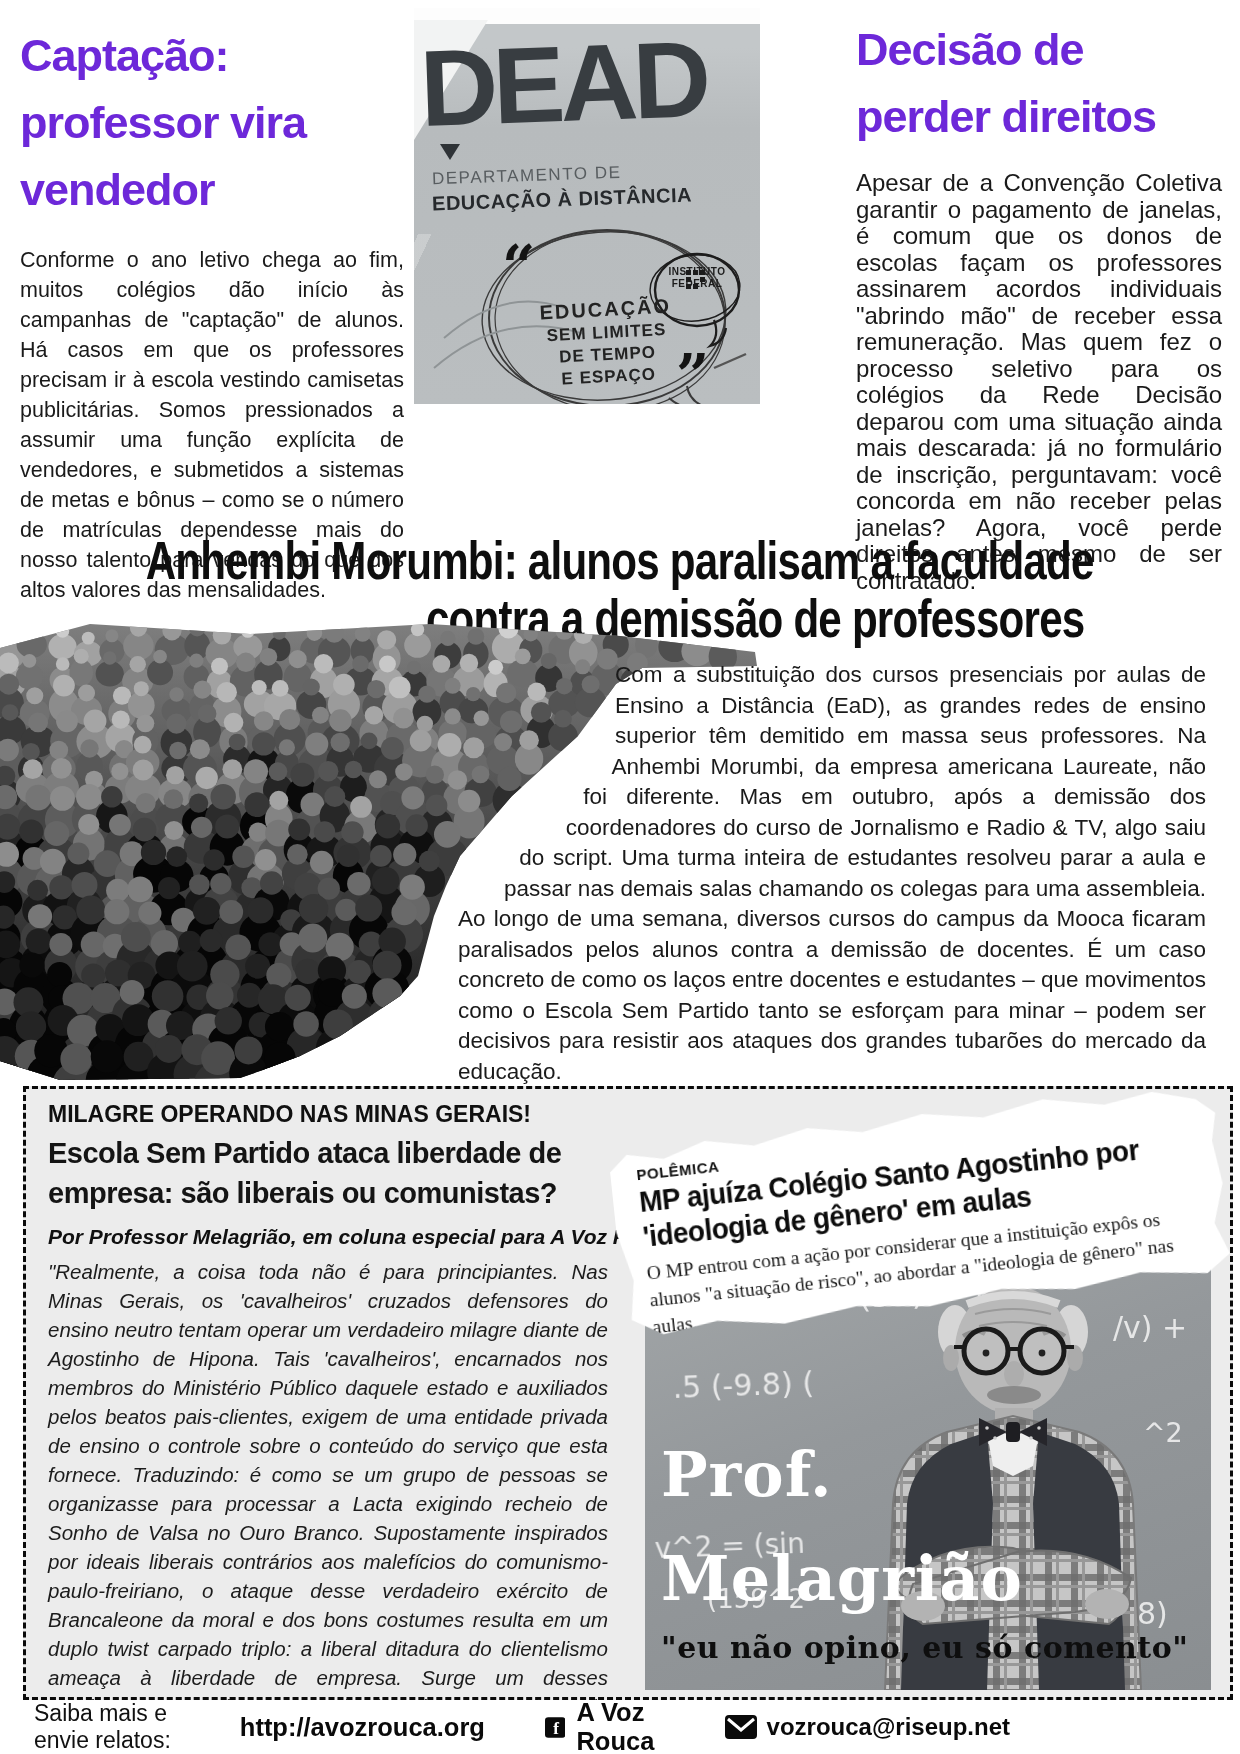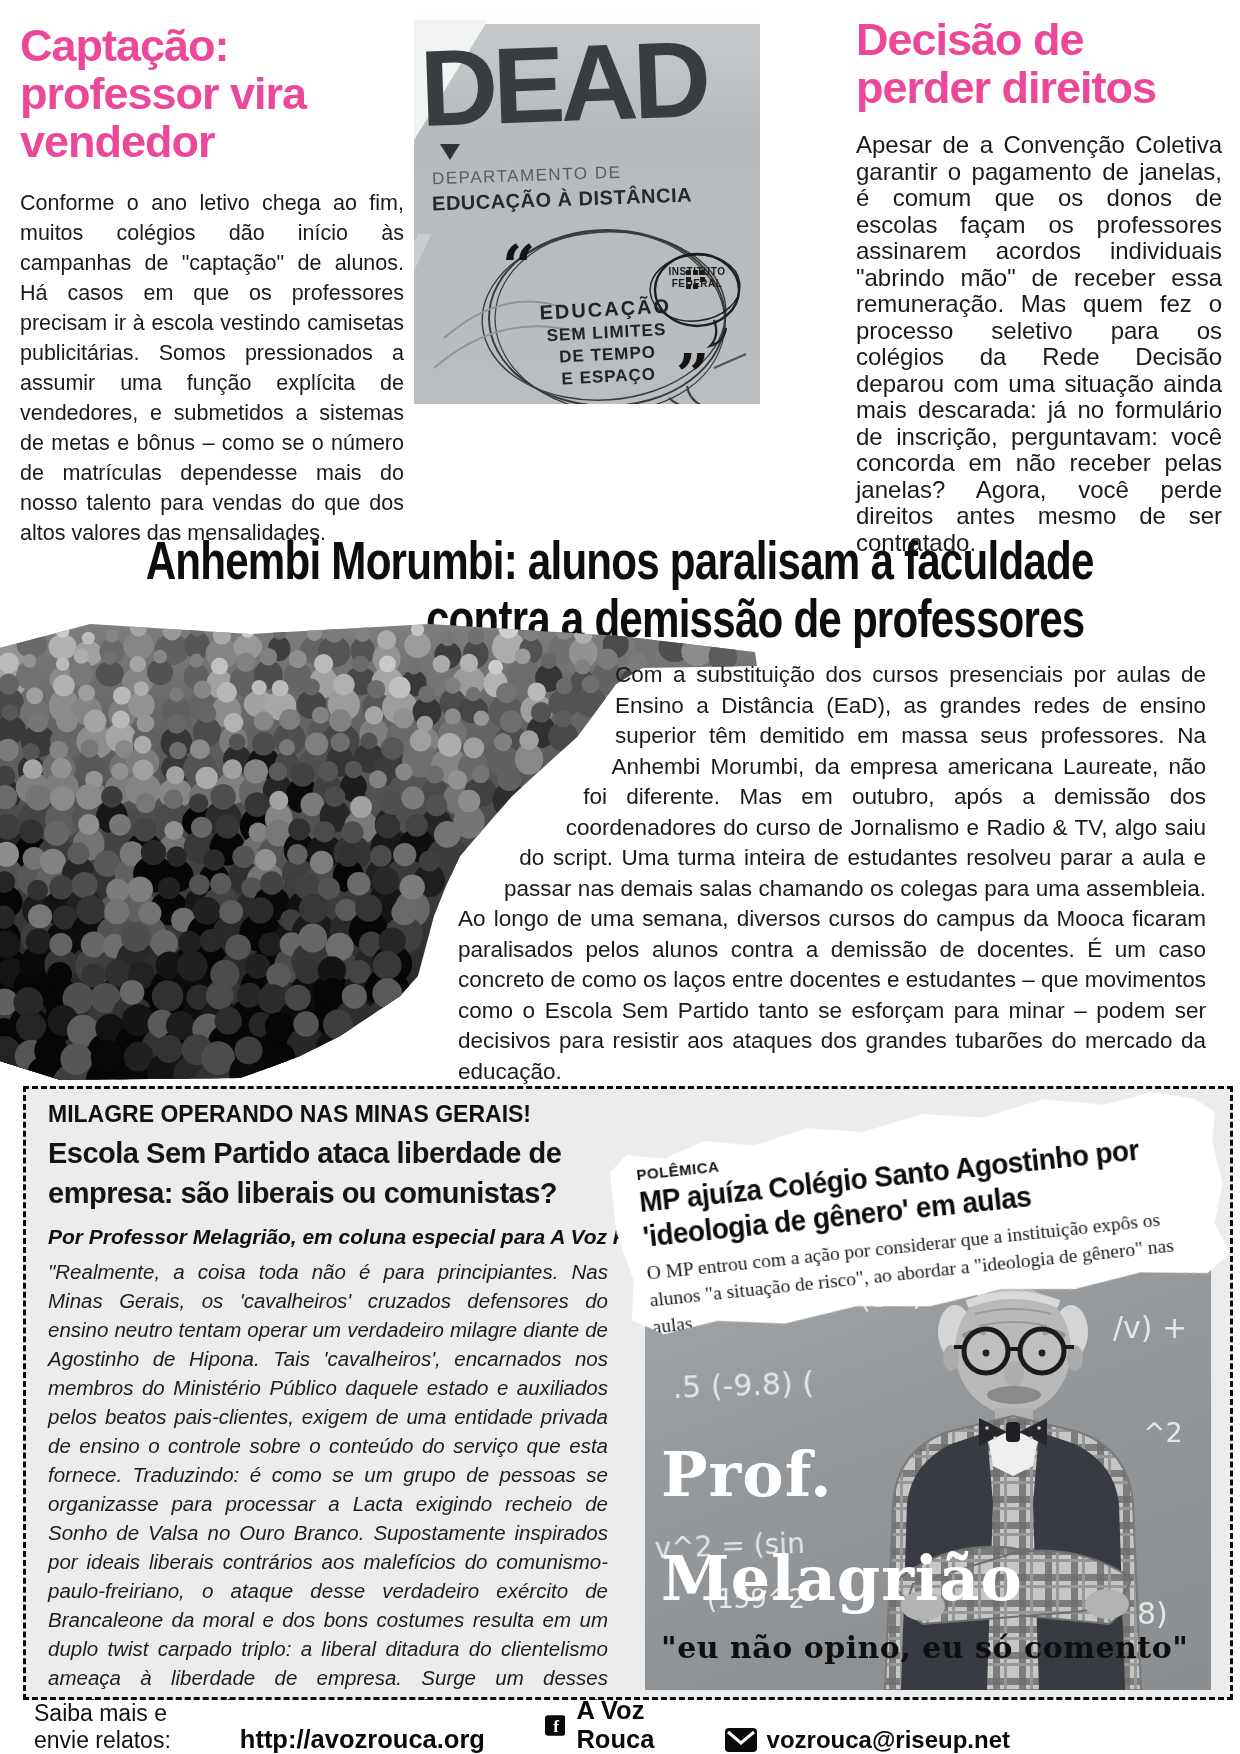--- a/index.html
+++ b/index.html
@@ -1,21 +1,21 @@
 <!DOCTYPE html>
 <html lang="pt"><head>
 <meta charset="utf-8">
 <style>
   html,body{margin:0;padding:0;background:#888;}
   .page{position:relative;width:1240px;height:1754px;margin:0 auto;background:#fff;
         color:#1a1a1a;font-family:"Liberation Sans",sans-serif;overflow:hidden;}
   .abs{position:absolute;}
 
   
-  .headline{font-weight:bold;color:#ec4899;font-size:45px;line-height:48px;letter-spacing:-1px;}
+  .headline{font-weight:bold;color:#6d28d9;font-size:45px;line-height:67px;letter-spacing:-1px;}
   .bodytxt{text-align:justify;}
   .a1-body{margin-top:22px;font-size:21.5px;line-height:30px;}
   .a2-body{margin-top:20px;font-size:24px;line-height:26.5px;}
 
   
   .poster{position:absolute;left:0;top:0;width:346px;height:396px;overflow:hidden;
           background:linear-gradient(180deg,#fdfdfd 0 16px,#c3c7c9 16px 40px,#b7bbbd 120px,#babec0 100%);}
   .poster:before{content:"";position:absolute;left:0;top:12px;width:74px;height:120px;
           background:#f2f3f3;clip-path:polygon(0 0,100% 0,0 100%);}
   .poster:after{content:"";position:absolute;left:-40px;bottom:-10px;width:260px;height:180px;
@@ -65,21 +65,21 @@
   
   .photo{position:absolute;left:645px;top:1252px;width:566px;height:438px;overflow:hidden;z-index:2;
         background:linear-gradient(160deg,#a2a6a8 0,#94989b 40%,#8a8e91 100%);}
   .prof-name{position:absolute;left:16px;color:#fff;font-family:"DejaVu Serif",serif;font-weight:bold;
         font-size:62px;line-height:1;letter-spacing:1px;}
   .prof-quote{position:absolute;left:16px;top:378px;color:#0e0e0e;font-family:"DejaVu Serif",serif;
         font-weight:bold;font-size:30px;letter-spacing:.5px;}
 
   
   .footer{position:absolute;left:0;top:1700px;width:1010px;height:54px;background:#fff;
-        display:flex;align-items:flex-end;}
+        display:flex;align-items:center;}
   .footer .label{margin-left:34px;font-size:23px;color:#111;}
   .footer .url{margin-left:18px;font-size:25.5px;font-weight:bold;color:#0a0a0a;}
   .fb-group{margin-left:60px;display:flex;align-items:center;}
   .fb-name{margin-left:11px;font-size:25.5px;font-weight:bold;color:#0a0a0a;}
   .mail-group{margin-left:46px;display:flex;align-items:center;}
   .mail-name{margin-left:9px;font-size:24px;font-weight:bold;color:#0a0a0a;}
 </style>
 </head>
 <body>
 

